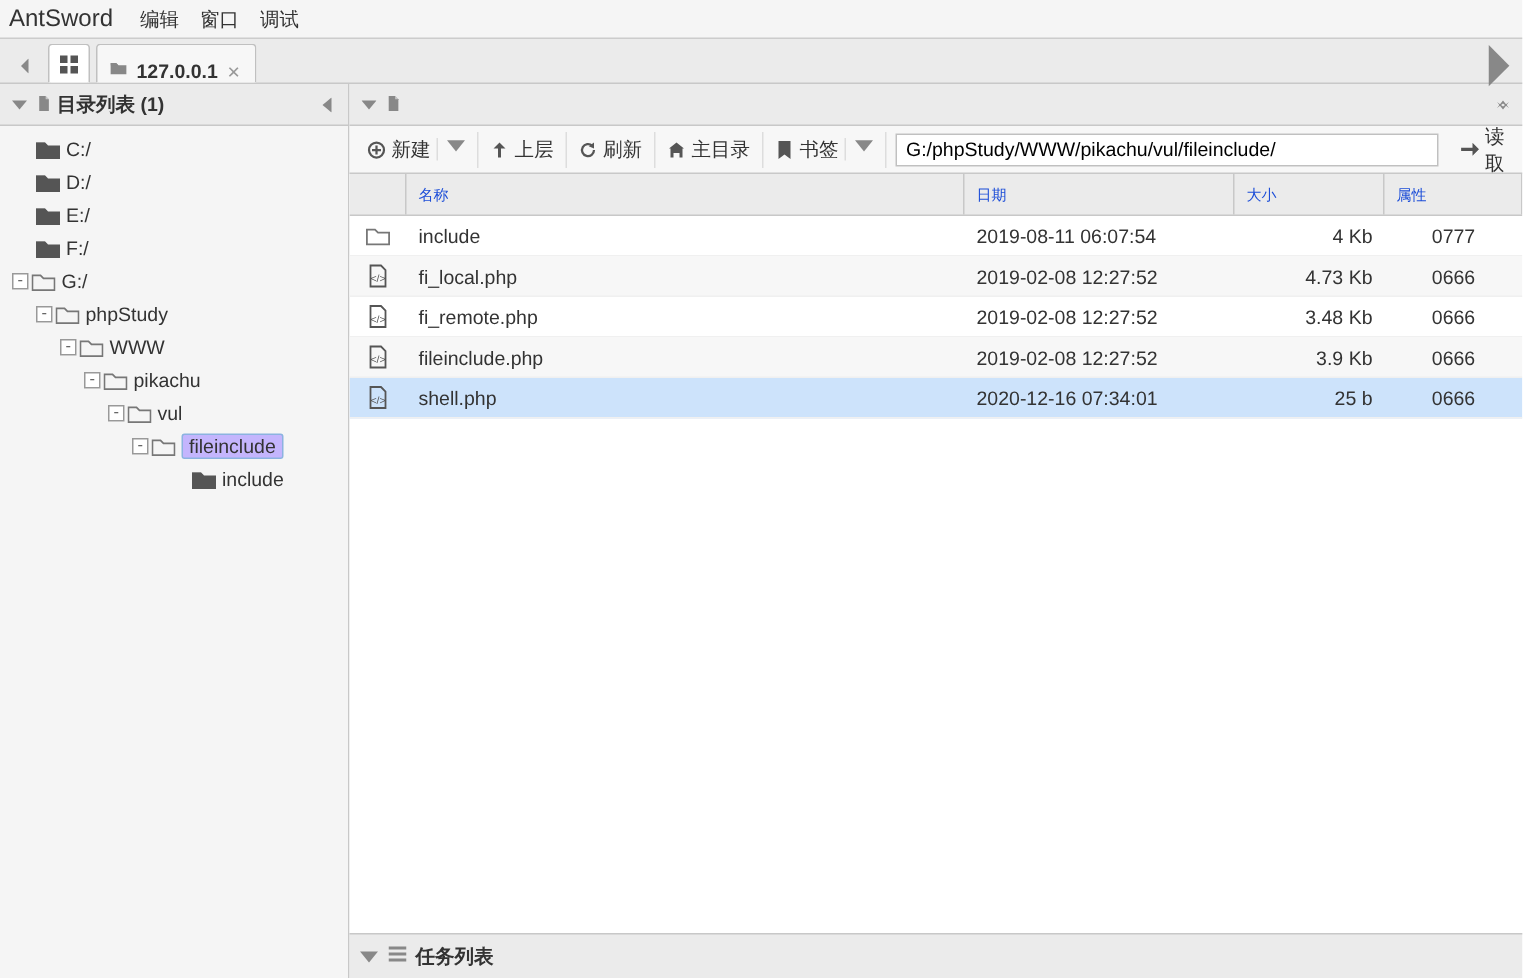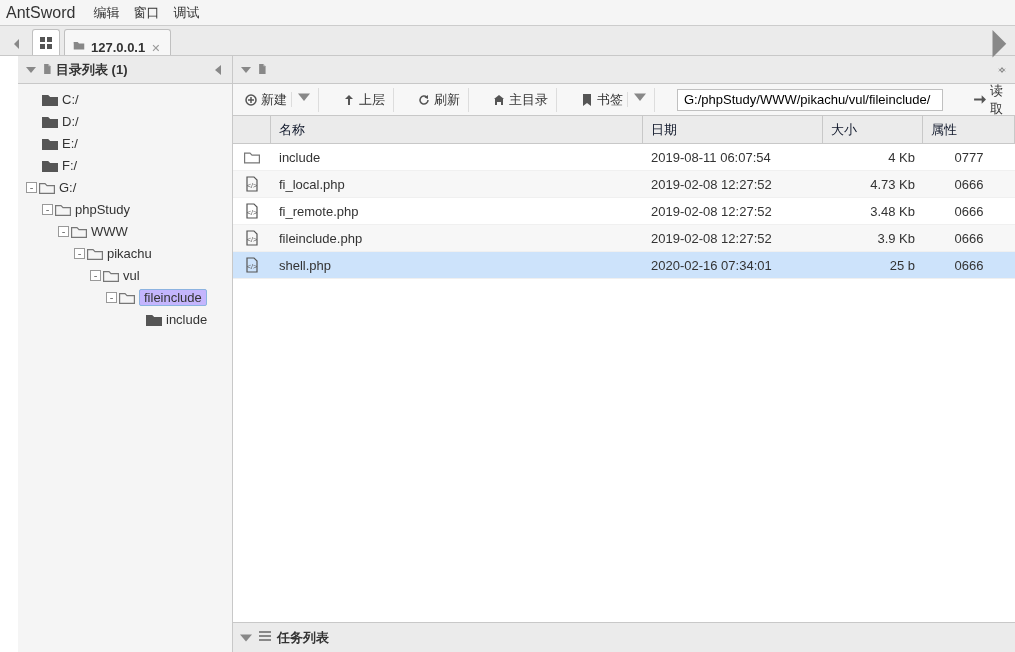--- a/index.html
+++ b/index.html
@@ -16,21 +16,21 @@
   .tab-nav svg { width: 8px; height: 10px; }
   .tab-grid { width: 28px; height: 26px; border: 1px solid #c0c0c0; border-bottom: none; background: #fff; border-radius: 3px 3px 0 0; display: flex; align-items: center; justify-content: center; margin: 0 4px; cursor: pointer; }
   .tab-grid svg { width: 14px; height: 14px; }
   .tab { height: 26px; padding: 15px 10px 0 8px; border: 1px solid #c0c0c0; border-bottom: none; background: #f7f7f7; border-radius: 3px 3px 0 0; margin-right: 6px; display: flex; align-items: flex-end; gap: 6px; cursor: pointer; }
   .tab .tab-icon svg { width: 12px; height: 14px; }
   .tab-close { color: #999; cursor: pointer; font-size: 11px; }
   .tab-bar .spacer { flex: 1; }
   .tab-right { width: 22px; height: 22px; display: flex; align-items: center; justify-content: center; cursor: pointer; }
 
   
-  .main { display: flex; width: 100%; height: calc(652px - 26px - 30px); padding-left: 18px; }
+  .main { display: flex; width: 100%; height: calc(652px - 26px - 30px); }
 
   
   .left-panel { width: 254px; background: #f5f5f5; border-right: 1px solid #c8c8c8; display: flex; flex-direction: column; }
   .panel-header { height: 28px; background: #ebebeb; border-bottom: 1px solid #c8c8c8; display: flex; align-items: center; padding: 0 6px; gap: 4px; font-size:13px; }
   .panel-header .chev-left, .panel-header .chev-right, .panel-header .chev-down { width: 14px; display: flex; justify-content: center; color: #666; cursor: pointer; }
   .panel-header .title { flex: 1; font-weight: bold; color:#333; }
   .panel-header svg { width:10px; height:10px; }
 
   .tree { flex: 1; overflow: auto; background: #f5f5f5; padding-top:4px; }
   .tree ul { list-style: none; }
@@ -39,32 +39,32 @@
   .toggle { width: 14px; height: 14px; display:flex; align-items:center; justify-content:center; font-size:10px; color:#666; }
   .toggle.box { border:1px solid #999; width:11px; height:11px; line-height:9px; font-size:11px; text-align:center; background:#fff;}
   .folder-icon { width:16px; height:14px; margin:0 4px 0 2px; display:flex; align-items:center; }
   .folder-icon svg{width:16px;height:13px;}
   .node-label { font-size:13px; }
   .node.selected .node-label { border:1px solid #8cb3e0; background:#c4b5fd; padding:0 4px; border-radius:2px;}
 
   
   .right-panel { flex: 1; display: flex; flex-direction: column; }
 
-  .toolbar { height: 32px; background: #f7f7f7; border-bottom: 1px solid #c8c8c8; display:flex; align-items:center; padding:0 4px; gap:16px; }
+  .toolbar { height: 32px; background: #f7f7f7; border-bottom: 1px solid #c8c8c8; display:flex; align-items:center; padding:0 4px; gap:0; }
   .tb-btn { height:24px; padding:0 8px; display:flex; align-items:center; gap:4px; cursor:pointer; border-right:1px solid #ddd; }
   .tb-btn:last-of-type{border-right:none;}
   .tb-btn svg{width:12px;height:12px;}
   .tb-drop{border-left:1px solid #ddd;padding-left:6px;}
   .path-input{flex:1;height:22px;border:1px solid #c0c0c0;background:#fff;padding:0 6px;margin:0 6px;font-size:13px;outline:none;}
   .tb-read{height:24px;padding:0 8px;display:flex;align-items:center;gap:4px;cursor:pointer;}
 
   
   .file-table{flex:1;overflow:auto;background:#fff;}
   .ft-head{display:flex;height:28px;background:#ebebeb;border-bottom:1px solid #c8c8c8;position:sticky;top:0;}
-  .ft-head .cell{border-right:1px solid #c8c8c8;display:flex;align-items:center;padding:0 8px;font-size:13px;color:#0f172a;}
+  .ft-head .cell{border-right:1px solid #c8c8c8;display:flex;align-items:center;padding:0 8px;font-size:10px;color:#1d4ed8;}
   .ft-body .row{display:flex;height:27px;align-items:center;border-bottom:1px solid #f0f0f0;}
   .ft-body .row:nth-child(even){background:#f7f7f7;}
   .ft-body .row.selected{background:#cde3fb !important;}
   .ft-body .cell{padding:0 8px;display:flex;align-items:center;gap:6px;}
   .col-icon{width:38px;justify-content:center;}
   .col-name{width:372px;}
   .col-date{width:180px;}
   .col-size{width:100px; justify-content:flex-end;}
   .col-attr{width:92px; justify-content:center;}
   .ft-head .col-icon{width:38px;padding:0;}
@@ -405,21 +405,21 @@
             <div class="cell col-attr">0666</div>
           </div>
           <div class="row selected">
             <div class="cell col-icon">
               <svg viewBox="0 0 16 16">
                 <path fill="none" stroke="#555" stroke-width="1.2" d="M3 1h7l3 3v11H3z"></path>
                 <text x="8" y="12" text-anchor="middle" font-size="7" fill="#555" font-family="Arial">&lt;/&gt;</text>
               </svg>
             </div>
             <div class="cell col-name">shell.php</div>
-            <div class="cell col-date">2020-02-16 07:34:01</div>
+            <div class="cell col-date">2020-12-16 07:34:01</div>
             <div class="cell col-size">25 b</div>
             <div class="cell col-attr">0666</div>
           </div>
         </div>
     </div>
 
     <div class="tasks-panel">
       <span class="chev">
         <svg viewBox="0 0 10 10">
             <polygon class="ico-mid" points="0,2 10,2 5,8"></polygon>

